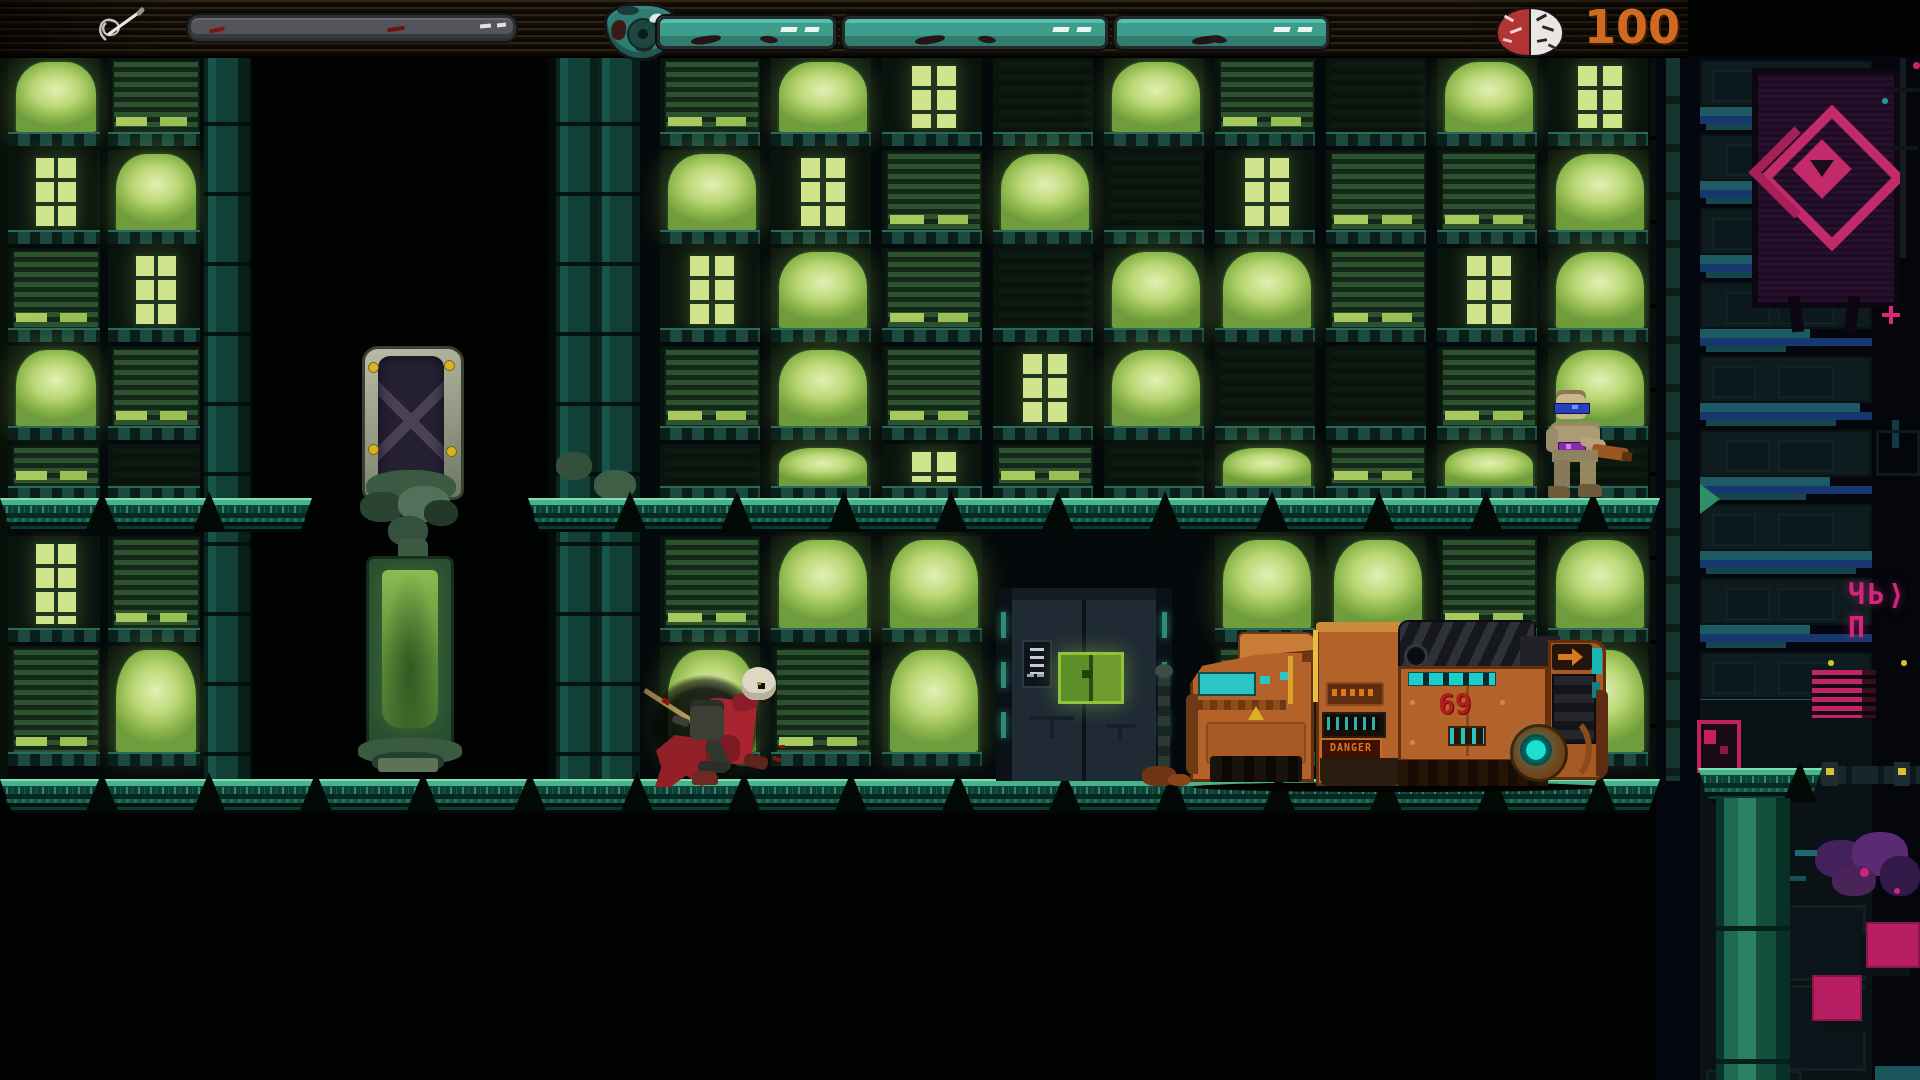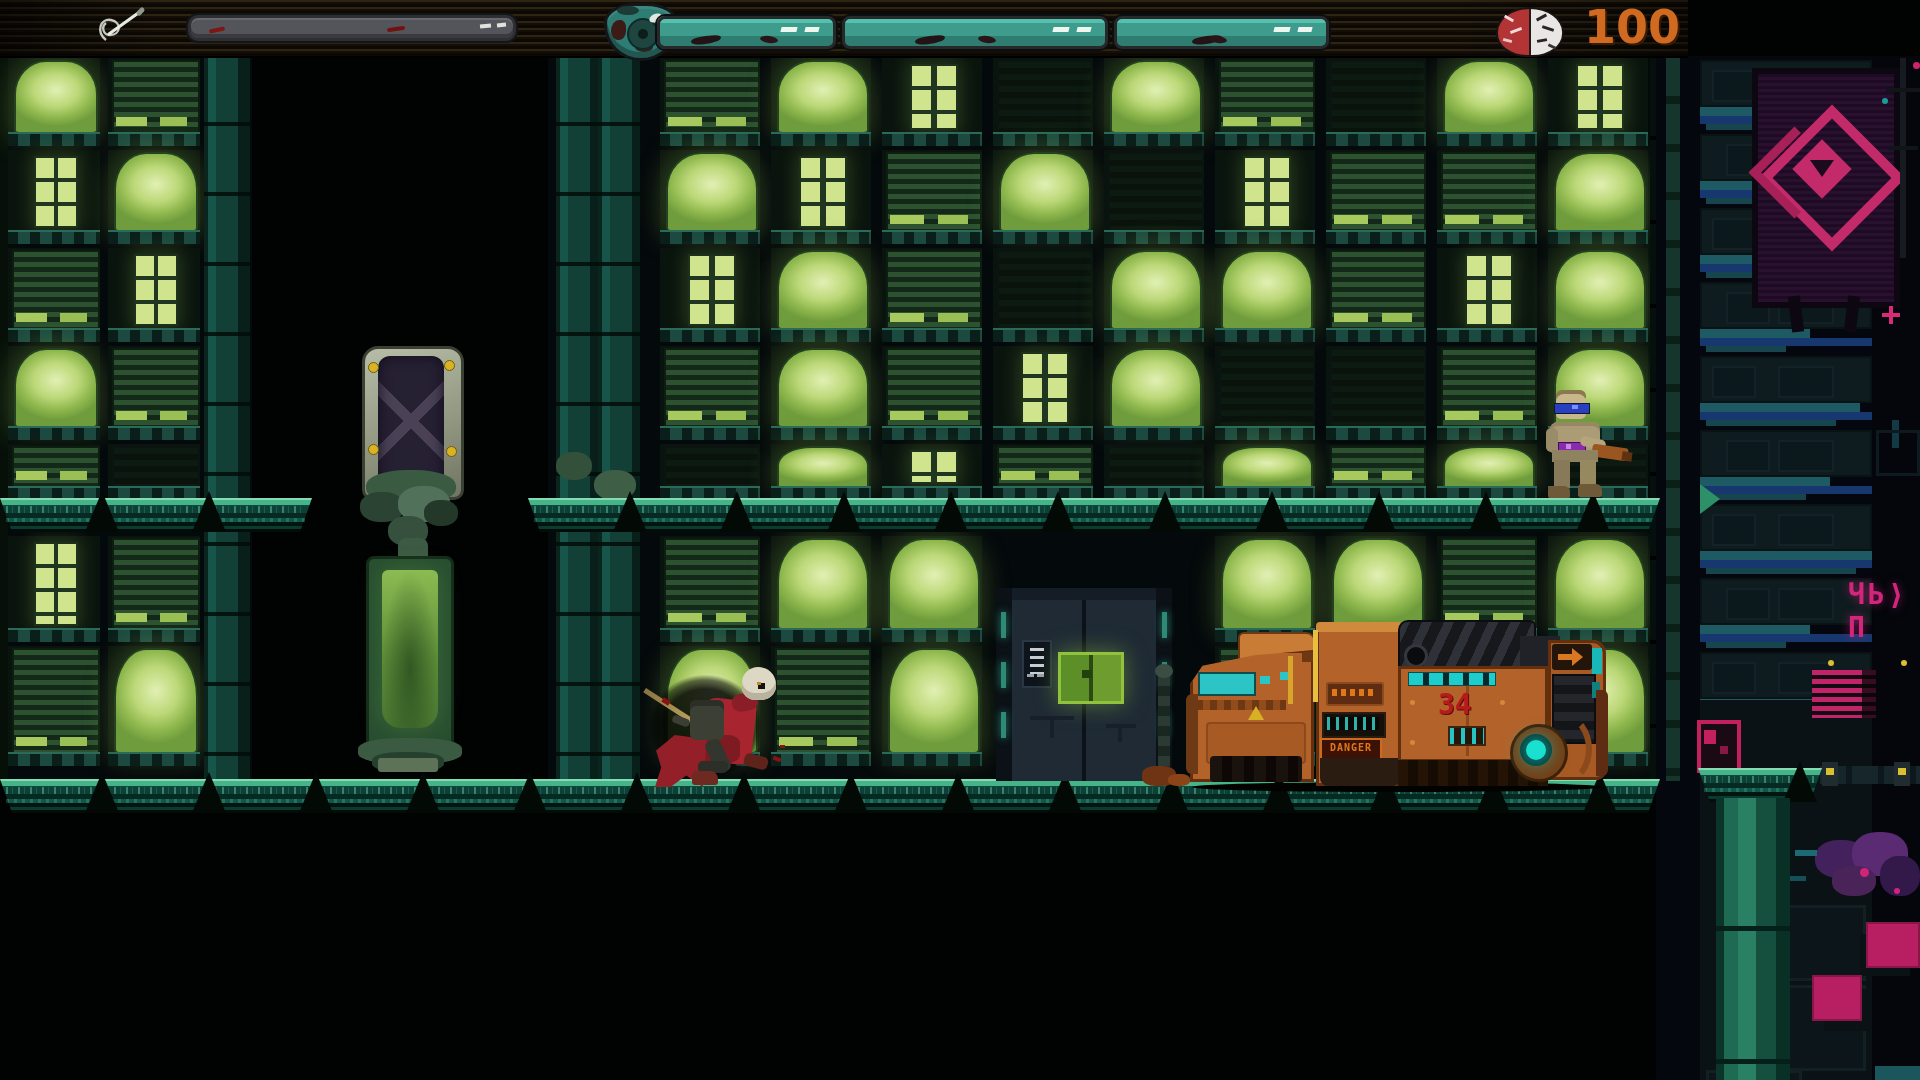--- a/index.html
+++ b/index.html
@@ -508,21 +508,21 @@
         <div class="danger-txt">DANGER</div>
       </div>
       <div class="a" style="left: 1320px; top: 758px; width: 80px; height: 28px; background: rgb(42, 28, 16); border-radius: 0px 0px 8px 8px;"></div>
       <div class="a" style="left: 1398px; top: 620px; width: 134px; height: 64px; background: repeating-linear-gradient(115deg, rgb(46, 49, 56) 0px, rgb(46, 49, 56) 9px, rgb(22, 24, 28) 9px, rgb(22, 24, 28) 20px); border: 2px solid rgb(12, 13, 16); border-radius: 10px 6px 0px 0px;"></div>
       <div class="a" style="left: 1404px; top: 644px; width: 18px; height: 18px; background: rgb(10, 11, 14); border: 3px solid rgb(52, 56, 62); border-radius: 50%;"></div>
       <div class="a" style="left: 1520px; top: 636px; width: 40px; height: 30px; background: rgb(32, 34, 40);"></div>
       <div class="a" style="left: 1398px; top: 666px; width: 150px; height: 96px; background: rgb(179, 98, 42); box-shadow: rgb(99, 48, 15) 0px 0px 0px 3px inset;"></div>
       <div class="a" style="left: 1466px; top: 672px; width: 3px; height: 84px; background: rgb(138, 74, 30);"></div>
       <div class="a" style="left: 1408px; top: 672px; width: 86px; height: 12px; background: repeating-linear-gradient(90deg, rgb(30, 204, 204) 0px, rgb(30, 204, 204) 14px, rgb(7, 41, 44) 14px, rgb(7, 41, 44) 20px); border: 1px solid rgb(14, 76, 76);"></div>
       <div class="a" style="left: 1438px; top: 688px; width: 46px; height: 32px;">
-        <div class="num69">34</div>
+        <div class="num69">69</div>
       </div>
       <div class="a" style="left: 1448px; top: 726px; width: 34px; height: 16px; background: repeating-linear-gradient(90deg, rgb(40, 196, 196) 0px, rgb(40, 196, 196) 4px, rgb(36, 23, 8) 4px, rgb(36, 23, 8) 11px); border: 2px solid rgb(60, 36, 16);"></div>
       <div class="a" style="left: 1410px; top: 700px; width: 5px; height: 5px; background: rgb(208, 138, 60); border-radius: 50%;"></div>
       <div class="a" style="left: 1410px; top: 740px; width: 5px; height: 5px; background: rgb(208, 138, 60); border-radius: 50%;"></div>
       <div class="a" style="left: 1500px; top: 700px; width: 5px; height: 5px; background: rgb(208, 138, 60); border-radius: 50%;"></div>
       <div class="a" style="left: 1398px; top: 760px; width: 150px; height: 26px; background: repeating-linear-gradient(90deg, rgb(36, 20, 5) 0px, rgb(36, 20, 5) 10px, rgb(22, 12, 4) 10px, rgb(22, 12, 4) 20px);"></div>
       <div class="a" style="left: 1548px; top: 640px; width: 58px; height: 140px; background: rgb(168, 90, 36); box-shadow: rgb(99, 48, 15) 0px 0px 0px 3px inset; border-radius: 0px 14px 10px 0px;"></div>
       <div class="a" style="left: 1552px; top: 644px; width: 40px; height: 26px; background: rgb(35, 21, 10); border-radius: 3px;"></div>
       <div class="a" style="left: 1558px; top: 654px; width: 14px; height: 6px; background: rgb(216, 120, 32);"></div>
       <div class="a" style="left: 1572px; top: 648px; width: 0px; height: 0px; border-top: 9px solid transparent; border-bottom: 9px solid transparent; border-left: 11px solid rgb(216, 120, 32);"></div>

